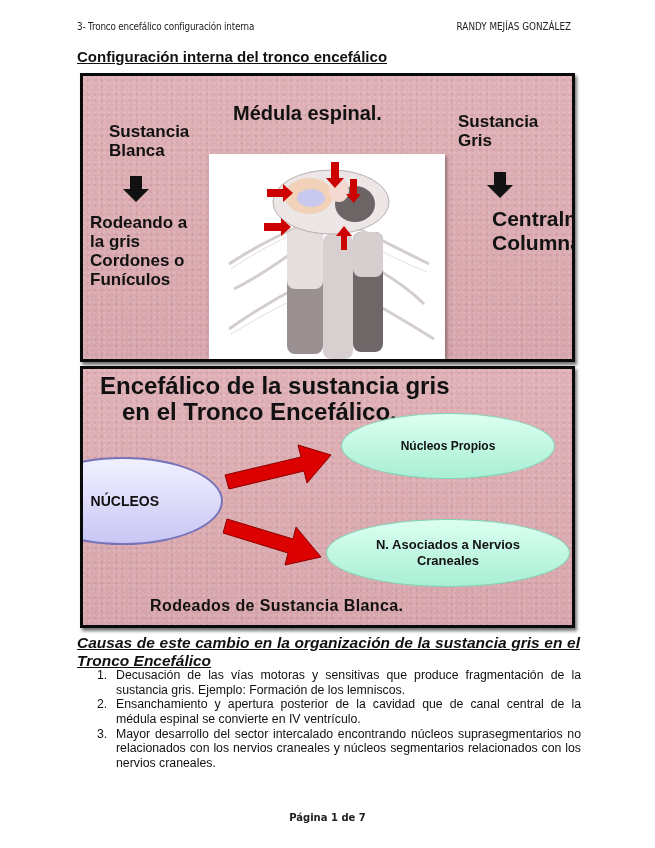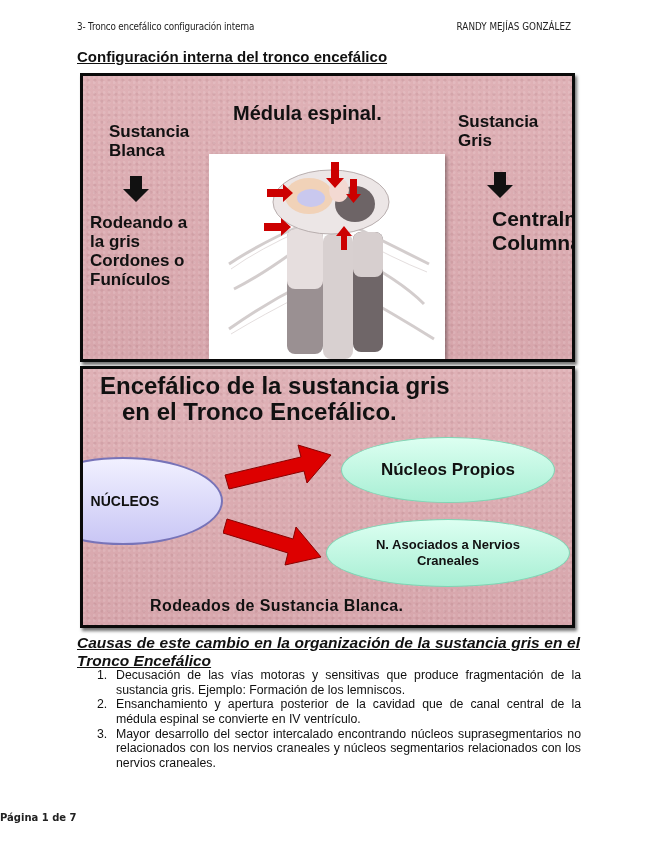--- a/index.html
+++ b/index.html
@@ -24,30 +24,30 @@
   .s1-left-top { left: 26px; top: 46px; font-size: 17px; }
   .s1-right-top { left: 375px; top: 36px; font-size: 17px; }
   .s1-left-bottom { left: 7px; top: 137px; font-size: 17px; }
   .s1-right-bottom { left: 363px; top: 131px; font-size: 21px; padding-left: 46px; }
   .down-arrow { position: absolute; width: 26px; height: 26px; }
   .image-panel { position: absolute; left: 126px; top: 78px; width: 236px; height: 205px; background: #fff; box-shadow: 2px 2px 4px rgba(0,0,0,0.35); }
 
   .s2-heading { left: 17px; top: 4px; font-size: 24px; line-height: 1.1; }
   .ellipse { position: absolute; border-radius: 50%; display: flex; align-items: center; justify-content: center; text-align: center; font-weight: bold; color: #111; }
   .nucleos { left: -60px; top: 88px; width: 200px; height: 88px; background: linear-gradient(180deg, #f1f0ff, #c9c6f5); border: 2px solid #7773b8; font-size: 14px; justify-content: flex-end; padding-right: 62px; box-sizing: border-box; }
-  .propios { left: 258px; top: 68px; width: 212px; height: 64px; background: linear-gradient(180deg, #dcfff1, #a8efd4); border: 1px solid #7fd6b5; font-size: 17px; }
+  .propios { left: 258px; top: 44px; width: 212px; height: 64px; background: linear-gradient(180deg, #dcfff1, #a8efd4); border: 1px solid #7fd6b5; font-size: 12px; }
   .asociados { left: 243px; top: 150px; width: 242px; height: 66px; background: linear-gradient(180deg, #dcfff1, #a8efd4); border: 1px solid #7fd6b5; font-size: 13px; line-height: 1.2; }
   .s2-footer { left: 23px; top: 228px; font-size: 16px; letter-spacing: 0.4px; margin-left: 44px; }
   .arrow-svg { position: absolute; }
 
   .section-title { position: absolute; left: 77px; top: 634px; width: 503px; font-size: 15.5px; font-weight: bold; text-decoration: underline; line-height: 1.13; color: #111; text-align: justify; text-align-last: left; font-style: italic; }
   .causes { position: absolute; left: 97px; top: 668px; width: 484px; margin: 0; padding: 0; list-style: none; font-size: 12.3px; line-height: 1.19; color: #111; }
   .causes li { position: relative; padding-left: 19px; text-align: justify; margin-bottom: 0; }
   .causes .num { position: absolute; left: 0; top: 0; }
-  .footer { position: absolute; left: 0; width: 655px; top: 812px; font-size: 10px; font-weight: bold; font-family: "DejaVu Sans", sans-serif; color: #222; }
+  .footer { position: absolute; left: 0; width: 655px; top: 812px; text-align: center; font-size: 10px; font-weight: bold; font-family: "DejaVu Sans", sans-serif; color: #222; }
 </style>
 </head>
 <body>
 
 <div class="hdr-left">3- Tronco encefálico configuración interna</div>
 <div class="hdr-right">RANDY MEJÍAS GONZÁLEZ</div>
 
 <div class="title">Configuración interna del tronco encefálico</div>
 
 <div class="slide slide1">

